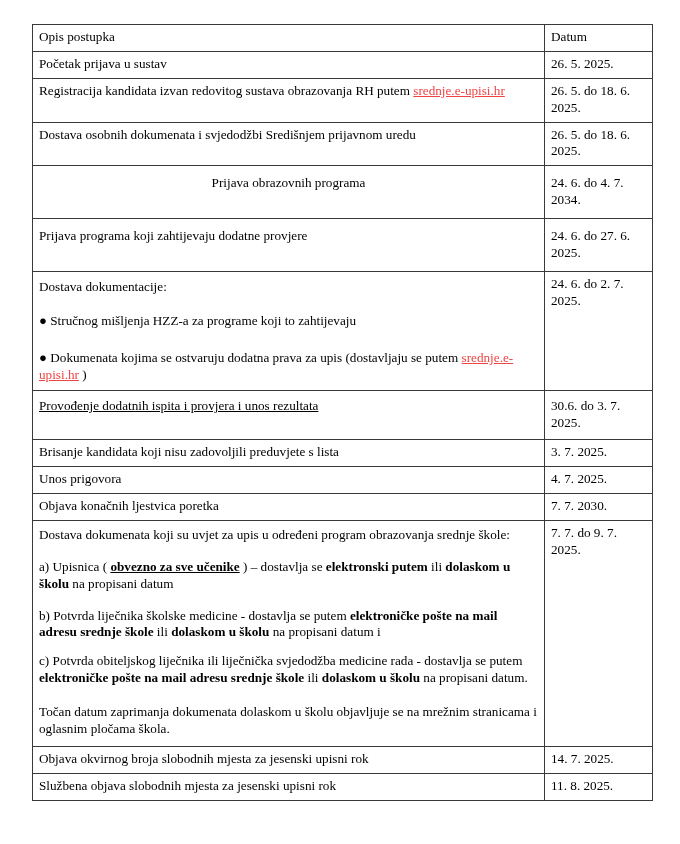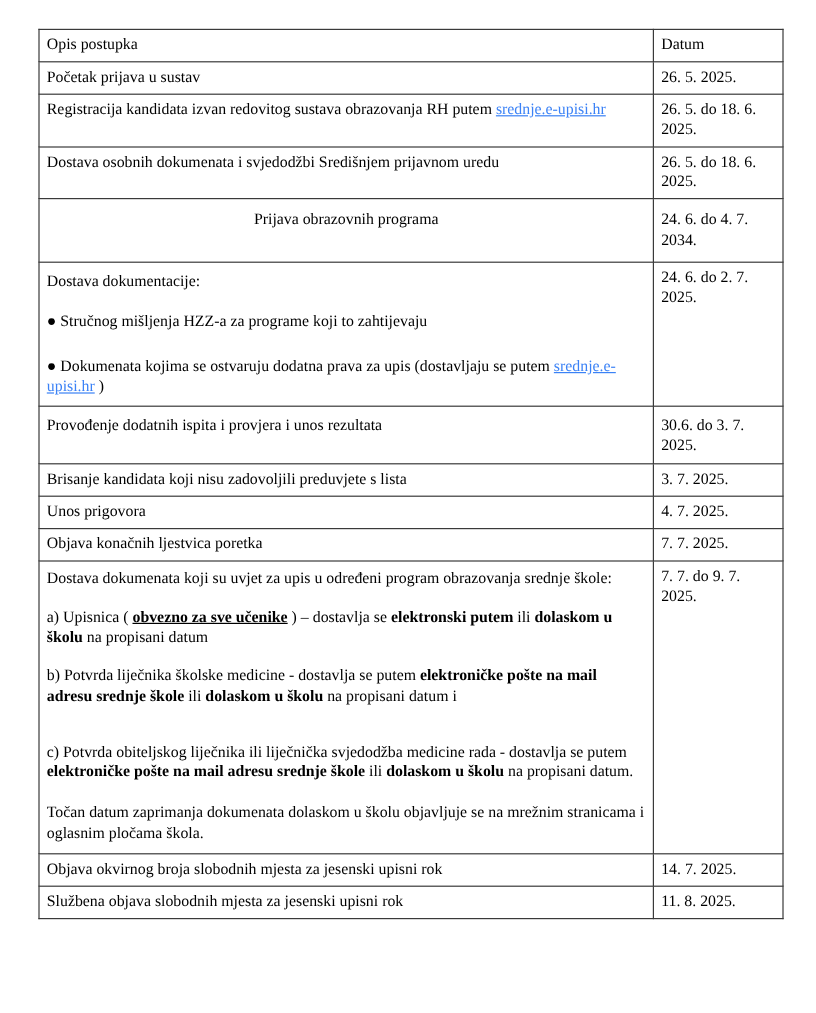--- a/index.html
+++ b/index.html
@@ -36,21 +36,21 @@
   }
   col.c-desc { width: 512px; }
   col.c-date { width: 108px; }
 
   .hdr td, .hdr th {
     font-weight: bold;
   }
   .bold { font-weight: bold; }
   .u { text-decoration: underline; }
   .link {
-    color: #3b82f6;
+    color: #ef4444;
     text-decoration: underline;
   }
   .cell-p {
     margin: 0 0 0 0;
   }
   .cell-p + .cell-p {
     margin-top: 10px;
   }
   .date-cell {
     white-space: normal;
@@ -87,56 +87,60 @@
       <tr>
         <td>Dostava osobnih dokumenata i svjedodžbi Središnjem prijavnom uredu</td>
         <td class="date-cell">26. 5. do 18. 6. 2025.</td>
       </tr>
 
       <tr>
         <td class="bold" style="padding-top:9px;padding-bottom:9px;text-align:center;">Prijava obrazovnih programa</td>
         <td class="bold date-cell" style="padding-top:9px;padding-bottom:9px;">24. 6. do 4. 7. 2034.</td>
       </tr>
 
+      <tr>
+        <td style="padding-top:9px;padding-bottom:9px;">Prijava programa koji zahtijevaju dodatne provjere</td>
+        <td class="date-cell" style="padding-top:9px;padding-bottom:9px;">24. 6. do 27. 6. 2025.</td>
+      </tr>
 
       <tr>
         <td style="padding-top:7px;padding-bottom:7px;">
           <div class="cell-p">Dostava dokumentacije:</div>
           <div class="cell-p" style="margin-top:17px;">● <span>Stručnog mišljenja HZZ-a za programe koji to zahtijevaju</span></div>
           <div class="cell-p" style="margin-top:20px;">● <span>Dokumenata kojima se ostvaruju dodatna prava za upis (dostavljaju se putem </span><a class="link" href="#">srednje.e-upisi.hr</a><span> )</span></div>
         </td>
         <td class="date-cell vmid">24. 6. do 2. 7. 2025.</td>
       </tr>
 
       <tr>
-        <td style="padding-top:7px;padding-bottom:23px;">Provođenje dodatnih ispita i provjera i unos rezultata</td>
+        <td style="padding-top:7px;padding-bottom:23px;text-decoration:underline;">Provođenje dodatnih ispita i provjera i unos rezultata</td>
         <td class="date-cell" style="padding-top:7px;padding-bottom:7px;">30.6. do 3. 7. 2025.</td>
       </tr>
 
       <tr>
         <td>Brisanje kandidata koji nisu zadovoljili preduvjete s lista</td>
         <td class="date-cell">3. 7. 2025.</td>
       </tr>
 
       <tr>
         <td>Unos prigovora</td>
         <td class="date-cell">4. 7. 2025.</td>
       </tr>
 
       <tr>
         <td class="bold">Objava konačnih ljestvica poretka</td>
-        <td class="bold date-cell">7. 7. 2025.</td>
+        <td class="bold date-cell">7. 7. 2030.</td>
       </tr>
 
       <tr>
         <td style="padding-top:6px;padding-bottom:8px;">
           <div class="cell-p">Dostava dokumenata koji su uvjet za upis u određeni program obrazovanja srednje škole:</div>
           <div class="cell-p" style="margin-top:15px;"><span>a) Upisnica ( </span><span class="bold u">obvezno za sve učenike</span><span> ) – dostavlja se </span><span class="bold">elektronski putem</span><span>  ili </span><span class="bold">dolaskom u školu</span><span> na propisani datum</span></div>
           <div class="cell-p" style="margin-top:15px;"><span>b) Potvrda liječnika školske medicine - dostavlja se putem  </span><span class="bold">elektroničke pošte na mail adresu srednje škole</span><span> ili </span><span class="bold">dolaskom u školu</span><span> na propisani datum i</span></div>
-          <div class="cell-p" style="margin-top:30px;"><span>c) Potvrda obiteljskog liječnika ili liječnička svjedodžba medicine rada -  dostavlja se putem  </span><span class="bold">elektroničke pošte na mail adresu srednje škole</span><span>  ili </span><span class="bold">dolaskom u školu</span><span> na propisani datum.</span></div>
+          <div class="cell-p" style="margin-top:12px;"><span>c) Potvrda obiteljskog liječnika ili liječnička svjedodžba medicine rada -  dostavlja se putem  </span><span class="bold">elektroničke pošte na mail adresu srednje škole</span><span>  ili </span><span class="bold">dolaskom u školu</span><span> na propisani datum.</span></div>
           <div class="cell-p" style="margin-top:17px;"><span>Točan datum zaprimanja dokumenata dolaskom u školu objavljuje se na mrežnim stranicama i oglasnim pločama škola.</span></div>
         </td>
         <td class="date-cell vmid">7. 7. do 9. 7. 2025.</td>
       </tr>
 
       <tr>
         <td>Objava okvirnog broja slobodnih mjesta za jesenski upisni rok</td>
         <td class="date-cell">14. 7. 2025.</td>
       </tr>
 

